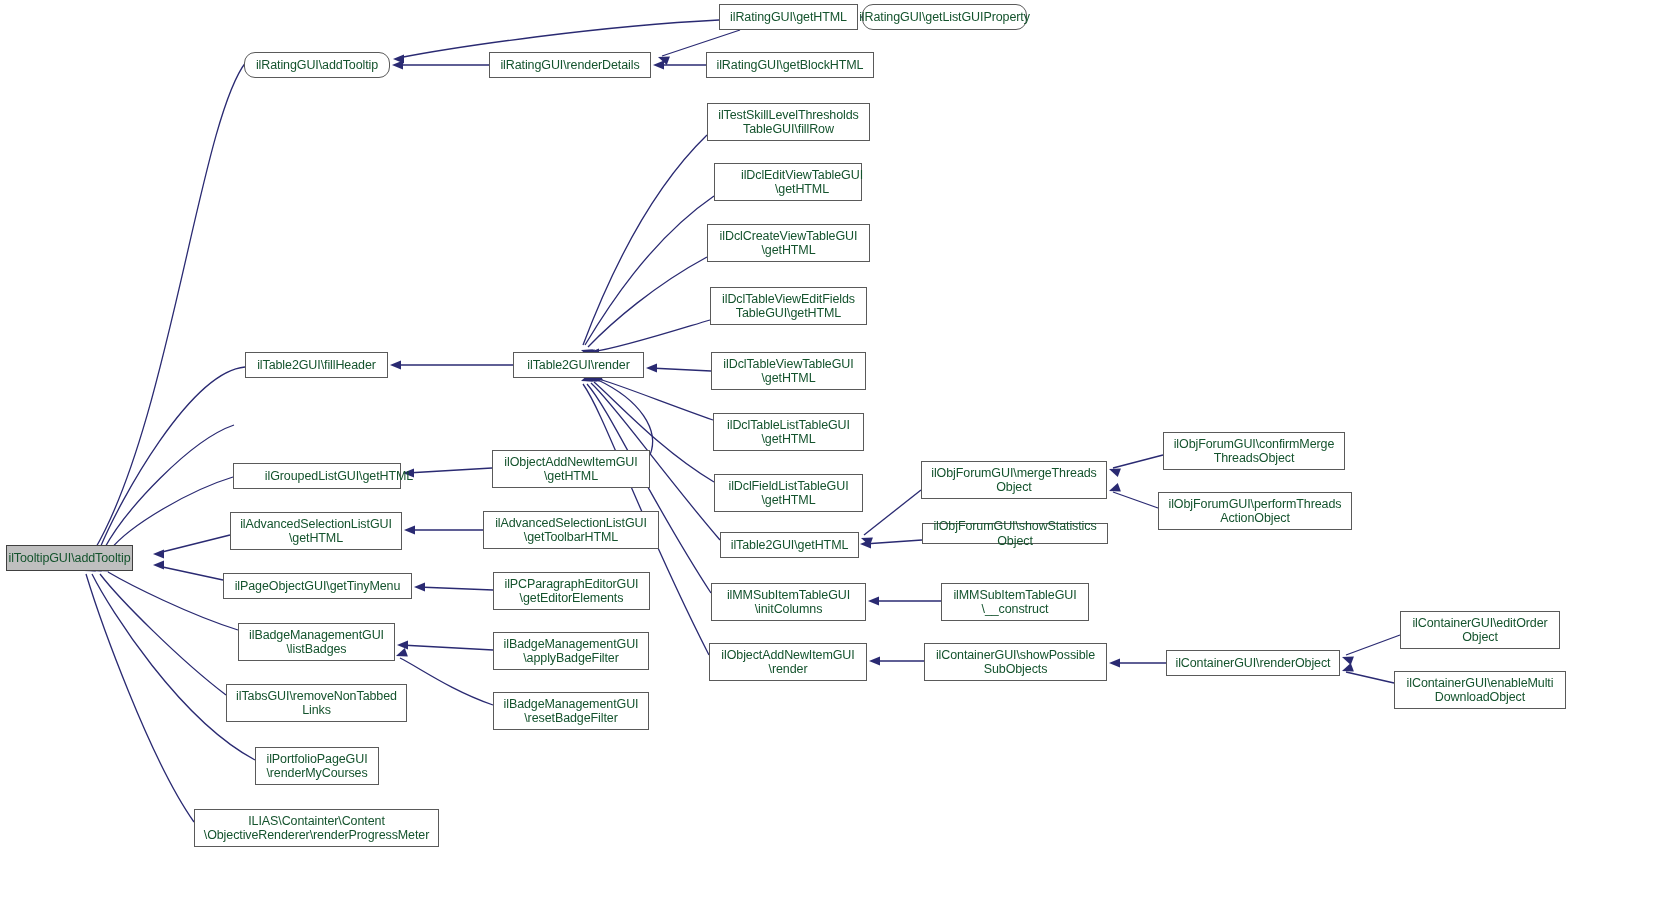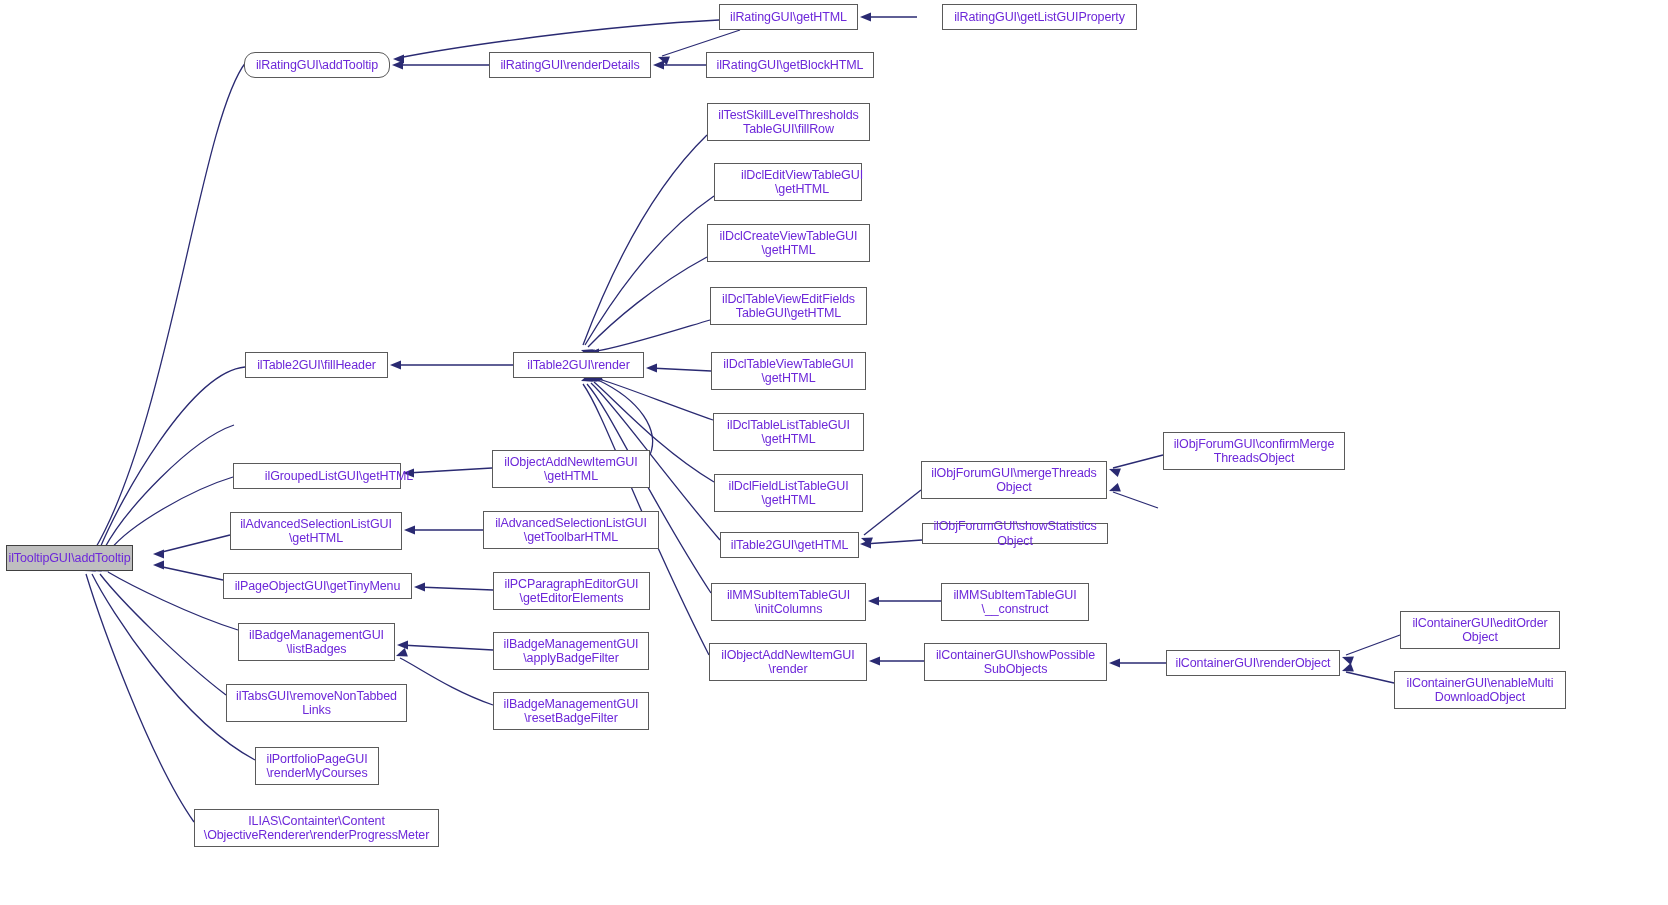--- a/index.html
+++ b/index.html
@@ -16,21 +16,21 @@
     position:absolute;
     left:0; top:0;
     width:1668px; height:905px;
     pointer-events:none;
   }
   .node{
     position:absolute;
     box-sizing:border-box;
     border:1px solid #5a5a5a;
     background:#ffffff;
-    color:#6d28d9;
+    color:#14532d;
     font-size:12.5px;
     line-height:14.5px;
     text-align:center;
     display:flex;
     align-items:center;
     justify-content:center;
     white-space:pre-line;
     letter-spacing:-0.1px;
     z-index:3;
   }
@@ -125,21 +125,21 @@
       <path d="M 1400,635 L 1346,655" fill="none" stroke="#2a2a72" stroke-width="1.3"></path>
       <polygon points="1342,657 1353.909911487943,656.4396355209672 1350.763326169347,665.0848076321975" fill="#2a2a72"></polygon>
       <path d="M 1394,683 L 1346,672" fill="none" stroke="#2a2a72" stroke-width="1.3"></path>
       <polygon points="1342,671 1350.763326169347,662.9151923678025 1353.909911487943,671.5603644790328" fill="#2a2a72"></polygon>
     </svg>
 <div class="node root" style="left: 6px; top: 545px; width: 127px; height: 26px;"><span>ilTooltipGUI\addTooltip</span></div>
     <div class="node" style="left: 244px; top: 52px; width: 146px; height: 26px; border-radius: 11px;"><span>ilRatingGUI\addTooltip</span></div>
     <div class="node" style="left: 489px; top: 52px; width: 162px; height: 26px;"><span>ilRatingGUI\renderDetails</span></div>
     <div class="node" style="left: 719px; top: 4px; width: 139px; height: 26px;"><span>ilRatingGUI\getHTML</span></div>
     <div class="node" style="left: 706px; top: 52px; width: 168px; height: 26px;"><span>ilRatingGUI\getBlockHTML</span></div>
-    <div class="node" style="left: 942px; top: 4px; width: 195px; height: 26px;"><span>ilRatingGUI\getListGUIProperty</span></div>
+    <div class="node" style="left: 862px; top: 4px; width: 165px; height: 26px; border-radius: 11px;"><span>ilRatingGUI\getListGUIProperty</span></div>
     <div class="node" style="left: 245px; top: 352px; width: 143px; height: 26px;"><span>ilTable2GUI\fillHeader</span></div>
     <div class="node" style="left: 233px; top: 463px; width: 168px; height: 26px; padding-left: 44px;"><span>ilGroupedListGUI\getHTML</span></div>
     <div class="node" style="left: 230px; top: 512px; width: 172px; height: 38px;"><span>ilAdvancedSelectionListGUI
 \getHTML</span></div>
     <div class="node" style="left: 223px; top: 573px; width: 189px; height: 26px;"><span>ilPageObjectGUI\getTinyMenu</span></div>
     <div class="node" style="left: 238px; top: 623px; width: 157px; height: 38px;"><span>ilBadgeManagementGUI
 \listBadges</span></div>
     <div class="node" style="left: 226px; top: 684px; width: 181px; height: 38px;"><span>ilTabsGUI\removeNonTabbed
 Links</span></div>
     <div class="node" style="left: 255px; top: 747px; width: 124px; height: 38px;"><span>ilPortfolioPageGUI
@@ -179,18 +179,20 @@
     <div class="node" style="left: 921px; top: 461px; width: 186px; height: 38px;"><span>ilObjForumGUI\mergeThreads
 Object</span></div>
     <div class="node" style="left: 922px; top: 523px; width: 186px; height: 21px;"><span>ilObjForumGUI\showStatistics
 Object</span></div>
     <div class="node" style="left: 941px; top: 583px; width: 148px; height: 38px;"><span>ilMMSubItemTableGUI
 \__construct</span></div>
     <div class="node" style="left: 924px; top: 643px; width: 183px; height: 38px;"><span>ilContainerGUI\showPossible
 SubObjects</span></div>
     <div class="node" style="left: 1163px; top: 432px; width: 182px; height: 38px;"><span>ilObjForumGUI\confirmMerge
 ThreadsObject</span></div>
+    <div class="node" style="left: 1158px; top: 492px; width: 194px; height: 38px;"><span>ilObjForumGUI\performThreads
+ActionObject</span></div>
     <div class="node" style="left: 1166px; top: 650px; width: 174px; height: 26px;"><span>ilContainerGUI\renderObject</span></div>
     <div class="node" style="left: 1400px; top: 611px; width: 160px; height: 38px; text-align: center;"><span>ilContainerGUI\editOrder
 Object</span></div>
     <div class="node" style="left: 1394px; top: 671px; width: 172px; height: 38px;"><span>ilContainerGUI\enableMulti
 DownloadObject</span></div>
   </div>
 
 </body></html>

